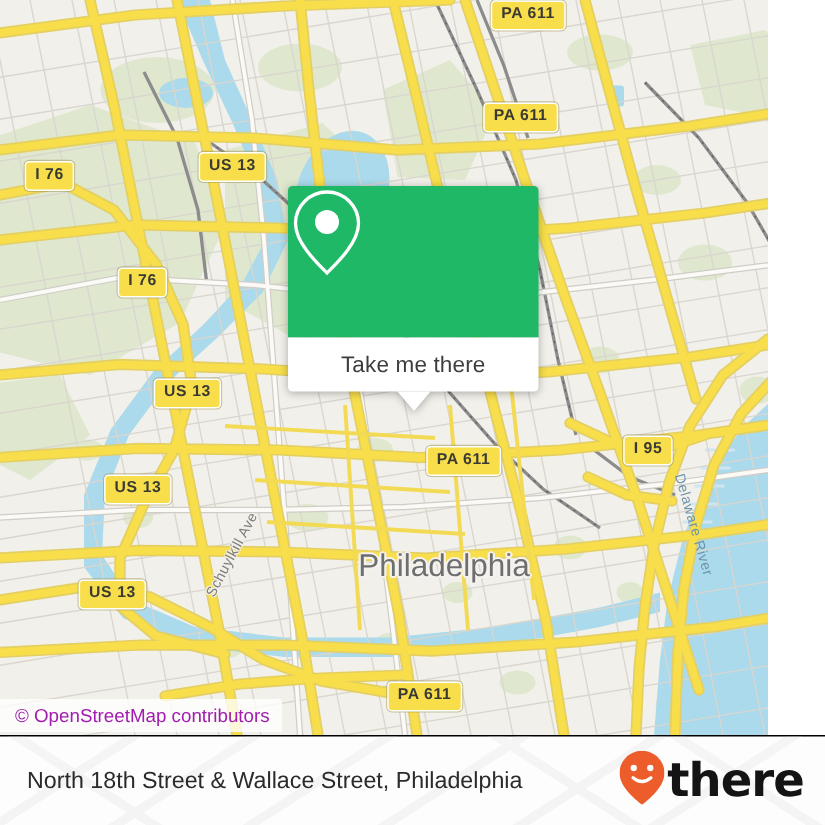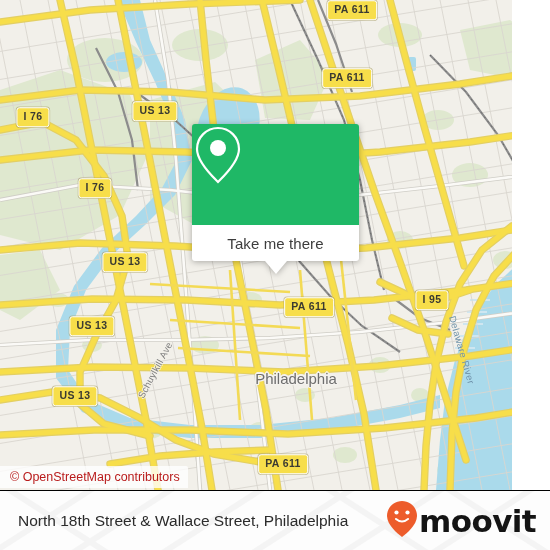--- a/index.html
+++ b/index.html
@@ -34,21 +34,21 @@
     box-shadow:0 0 0 .7px rgba(160,150,90,.55);
     transform:translate(-50%,-50%);
     font-family:"Liberation Sans", sans-serif;
   }
 
   
   .place{
     position:absolute;
     transform:translate(-50%,-50%);
     color:#6e6e6e;
-    font-size:15px;
+    font-size:21px;
     white-space:nowrap;
     text-shadow:
       -1.5px 0 #f4f2ee, 1.5px 0 #f4f2ee, 0 -1.5px #f4f2ee, 0 1.5px #f4f2ee,
       -1px -1px #f4f2ee, 1px -1px #f4f2ee, -1px 1px #f4f2ee, 1px 1px #f4f2ee;
     font-family:"Liberation Sans", sans-serif;
   }
   .place.small{font-size:19px;}
   .street-lbl{
     position:absolute;
     color:#7d7d7d;
@@ -93,21 +93,21 @@
     border-left:11px solid transparent;
     border-right:11px solid transparent;
     border-top:13px solid #ffffff;
   }
 
   
   #attribution{
     position:absolute;left:0;top:466px;
     background:rgba(255,255,255,.78);
     padding:4px 8px 4px 10px;
-    font-size:12.5px;color:#b91c1c;
+    font-size:12.5px;color:#a21caf;
     white-space:nowrap;
     border-radius:0 2px 0 0;
   }
 
   
   #footer{
     position:absolute;left:0;top:490px;width:550px;height:60px;
     background:#fdfdfd;
     border-top:1px solid #000000;
     overflow:hidden;
@@ -391,16 +391,16 @@
     <div id="footer-title">North 18th Street &amp; Wallace Street, Philadelphia</div>
     <div id="brand">
       <span>
         <svg width="30" height="36" viewBox="0 0 30 36" aria-hidden="true">
           <path d="M15 0 C6.7 0 0 6.7 0 15 C0 24 11 33 15 36 C19 33 30 24 30 15 C30 6.7 23.3 0 15 0 Z" fill="#ed5c2b"></path>
           <circle cx="9.5" cy="11.5" r="2.1" fill="#ffffff"></circle>
           <circle cx="20.5" cy="11.5" r="2.1" fill="#ffffff"></circle>
           <path d="M9 18 Q15 23 21 18" fill="none" stroke="#ffffff" stroke-width="2.1" stroke-linecap="round"></path>
         </svg>
       </span>
-      <span id="brand-name">moovit</span>
+      <span id="brand-name">there</span>
     </div>
   </div>
 </div>
 
 </body></html>

